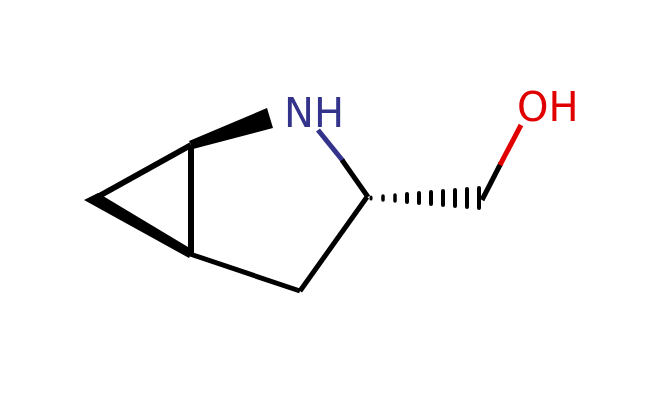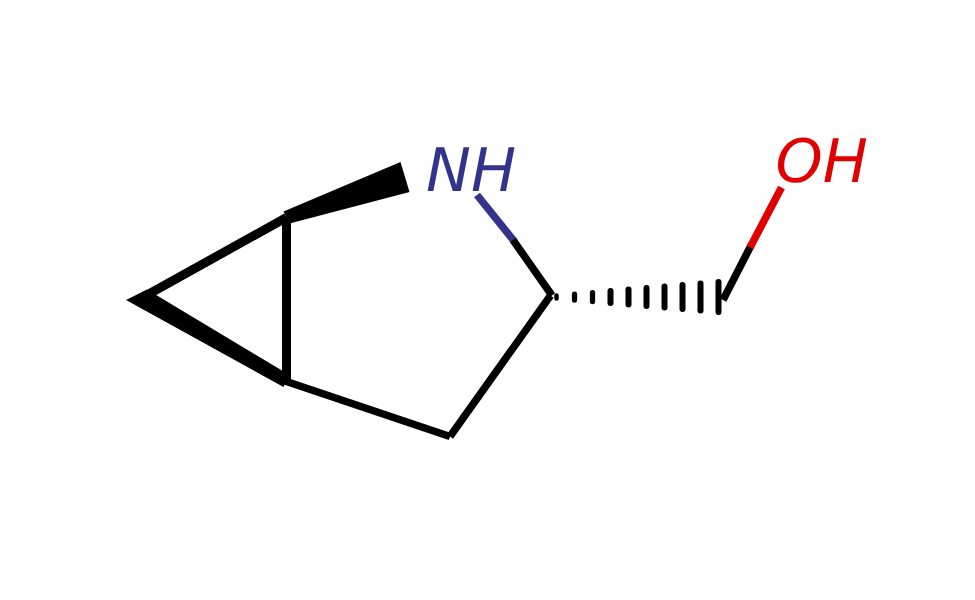--- a/index.html
+++ b/index.html
@@ -1,17 +1,17 @@
 <!DOCTYPE html>
 <html><head>
 <meta charset="utf-8">
 <style>
   html, body { margin:0; padding:0; background:#ffffff; }
   body { width:650px; height:400px; overflow:hidden; }
-  #stage { position:relative; width:632px; height:400px;font-style:italic; }
+  #stage { position:relative; width:632px; height:400px; }
   svg { position:absolute; left:0; top:0; }
   .atom-label { font-family:"DejaVu Sans","Liberation Sans",sans-serif; font-size:40px; }
 </style>
 </head>
 <body>
 
 <div id="stage">
 <svg width="650" height="400" viewBox="0 0 650 400" xmlns="http://www.w3.org/2000/svg">
 
   <line x1="191" y1="145" x2="191" y2="254" stroke="#000" stroke-width="6"></line>

